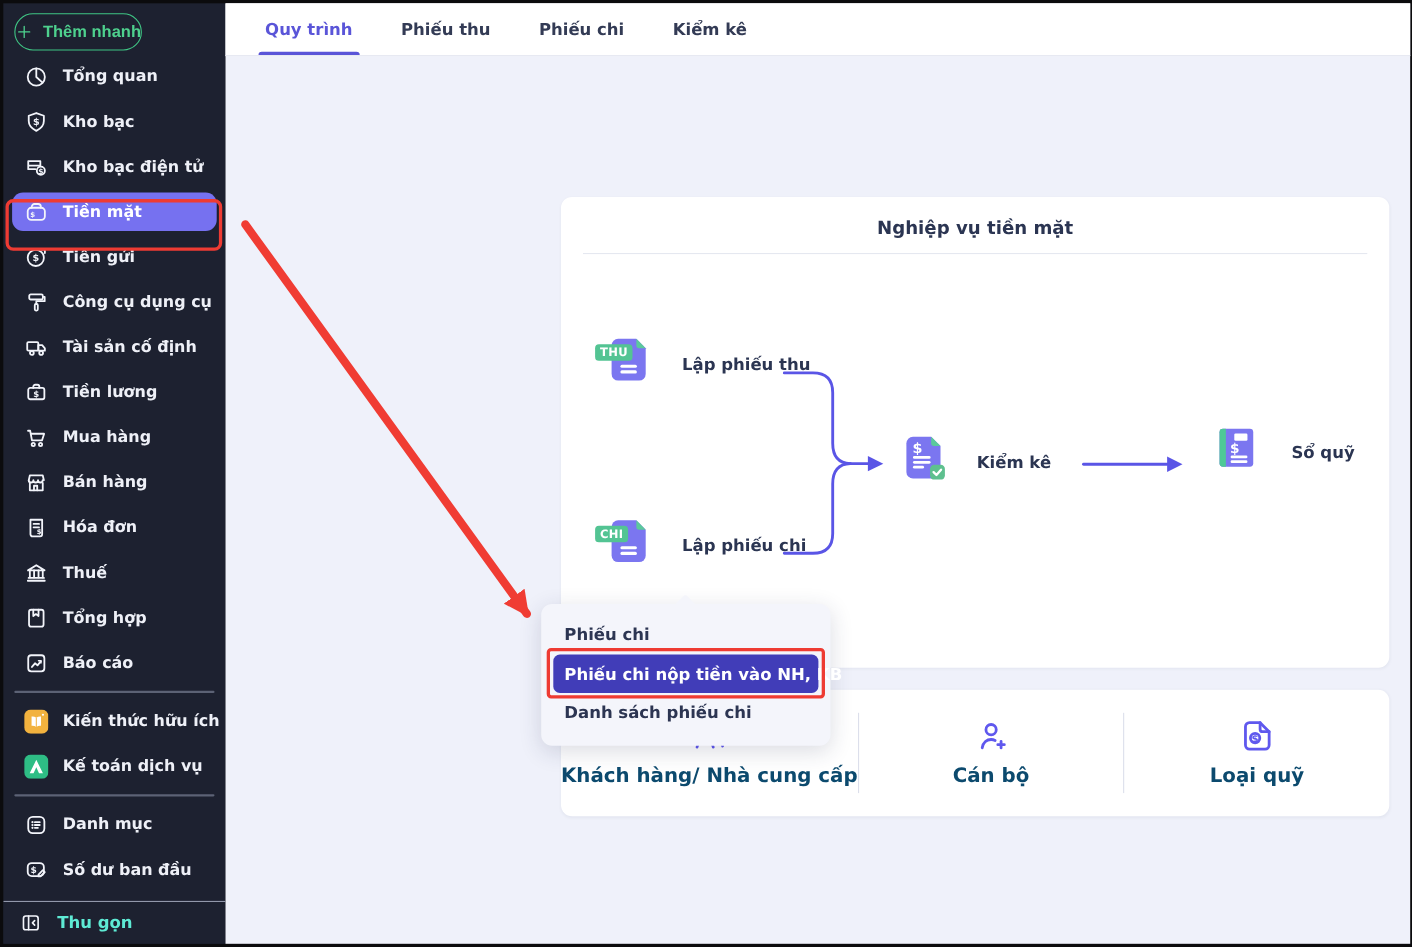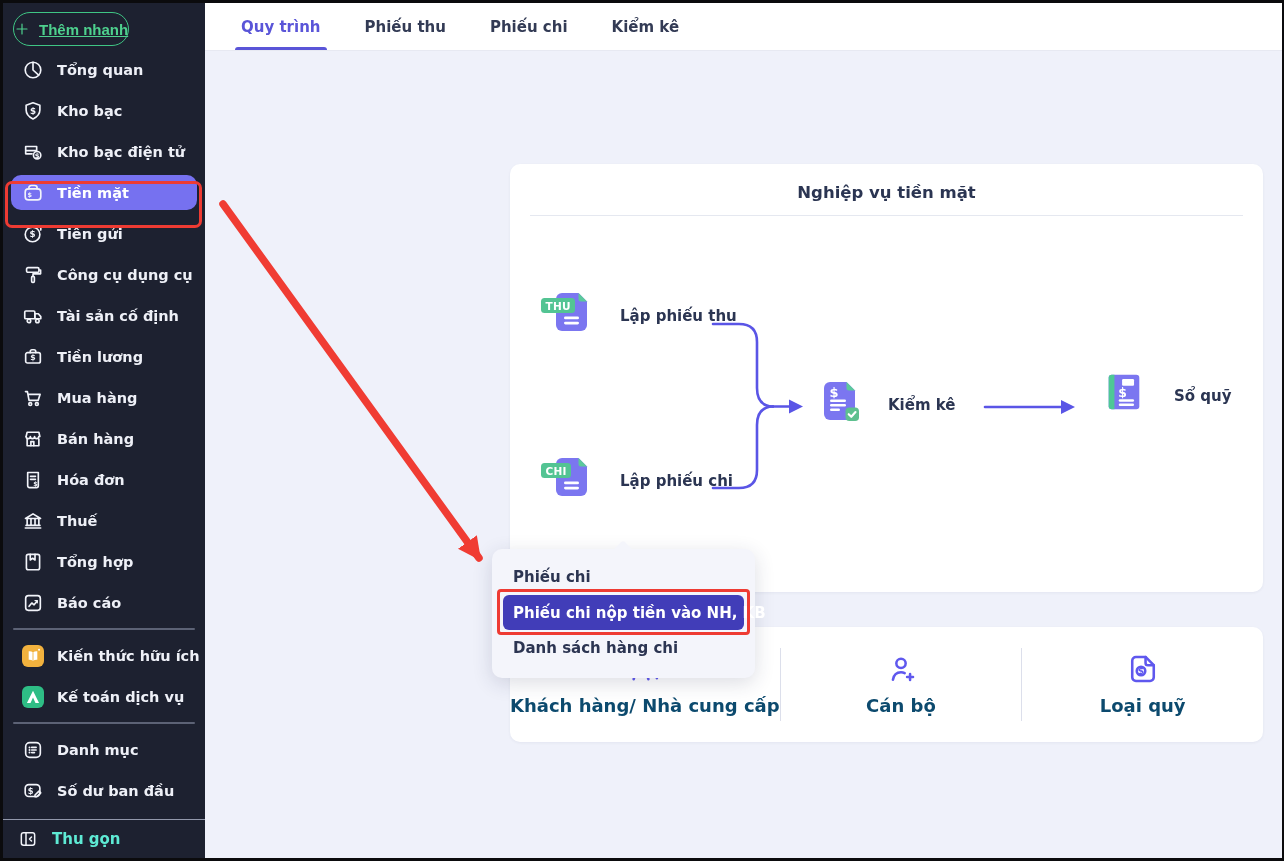--- a/index.html
+++ b/index.html
@@ -3,21 +3,21 @@
 <meta charset="utf-8">
 <style>
   * { margin:0; padding:0; box-sizing:border-box; }
   body { font-family:"DejaVu Sans","Liberation Sans",sans-serif; background:#000; }
   .screen { position:relative; width:1284px; height:861px; background:#0b0b0d; overflow:hidden; }
   .app { position:absolute; left:3px; top:3px; width:1279px; height:855px; }
 
   
   .sidebar { position:absolute; left:0; top:0; width:202px; height:100%; background:#1d2130; overflow:hidden; }
   .quick-add { display:flex; align-items:center; justify-content:center; gap:9px; height:34px; margin:9px 10px 6px;
-    border:1.5px solid #3fc584; border-radius:18px; color:#4ed18e; font-size:15px; font-weight:700; cursor:pointer; background:transparent;text-decoration:underline; }
+    border:1.5px solid #3fc584; border-radius:18px; color:#4ed18e; font-size:15px; font-weight:700; cursor:pointer; background:transparent; }
   .quick-add .ic { width:16px; height:16px; display:inline-flex; }
   .nav { margin-top:2px; }
   .nav-item { display:flex; align-items:center; gap:13px; height:35px; margin:6px 8px 0; padding-left:11px;
     border-radius:10px; color:#eef0f7; font-size:14.5px; font-weight:600; cursor:pointer; white-space:nowrap; }
   .nav-item .ic { width:22px; height:22px; flex:0 0 22px; display:inline-flex; color:#f2f4fa; }
   .nav-item.selected { background:#7671f0; color:#ffffff; }
   .nav-divider { height:2px; background:#5c6275; margin:8px 10px; border-radius:1px; }
   .collapse-bar { position:absolute; left:0; right:0; bottom:0; height:39px; background:#1d2130;
     border-top:1px solid #9298ab; display:flex; align-items:center; gap:14px; padding-left:15px;
     color:#5eead4; font-size:15px; font-weight:600; cursor:pointer; }
@@ -28,21 +28,21 @@
   .tabbar { position:relative; height:48px; background:#ffffff; border-bottom:1px solid #e7e9f2;
     display:flex; align-items:center; padding-left:36px; }
   .tab { position:relative; height:100%; display:flex; align-items:center; margin-right:44px;
     font-size:15px; font-weight:600; color:#333b55; cursor:pointer; }
   .tab.active { color:#5a55d8; }
   .tab.active::after { content:""; position:absolute; left:-6px; right:-6px; bottom:0; height:3px;
     background:#5a55d8; border-radius:3px 3px 0 0; }
   .content { position:absolute; top:48px; left:0; right:0; bottom:0; }
 
   .card { position:absolute; background:#ffffff; border-radius:10px; box-shadow:0 1px 3px rgba(40,45,80,.06); }
-  .card-flow { left:305px; top:113px; width:753px; height:428px; }
+  .card-flow { left:305px; top:128px; width:753px; height:428px; }
   .card-title { text-align:center; padding:19px 0 13px; font-size:16.5px; font-weight:700; color:#2b3552; }
   .card-sep { height:1px; background:#e5e8f0; margin:0 20px; }
 
   .flow-node { position:absolute; width:150px; display:flex; flex-direction:row; align-items:center; cursor:pointer; }
   .node-icon { position:relative; width:46px; height:46px; }
   .node-label { margin-top:7px; font-size:15px; font-weight:600; color:#2b3552; white-space:nowrap;margin-left:26px; }
   .doc-badge { position:absolute; left:-7px; top:9px; background:#53c493; color:#fff; font-size:10.5px;
     font-weight:700; padding:1.5px 4.5px; border-radius:3.5px; letter-spacing:.3px; }
   .connectors { position:absolute; left:0; top:0; width:753px; height:450px; pointer-events:none; }
 
@@ -391,21 +391,21 @@
                 </svg>
               </span>
               <span class="qlabel">Loại quỹ</span>
             </div>
           </section>
 
         <div class="dropdown">
           <div id="dropdown-items">
               <div class="dd-item">Phiếu chi</div>
               <div class="dd-item highlight">Phiếu chi nộp tiền vào NH, KB</div>
-              <div class="dd-item">Danh sách hàng chi</div>
+              <div class="dd-item">Danh sách phiếu chi</div>
             </div>
           <div class="anno anno-dd"></div>
         </div>
 
       </div>
     </div>
   </div>
 
   <svg class="anno-arrow" viewBox="0 0 1284 861">
     <defs>

